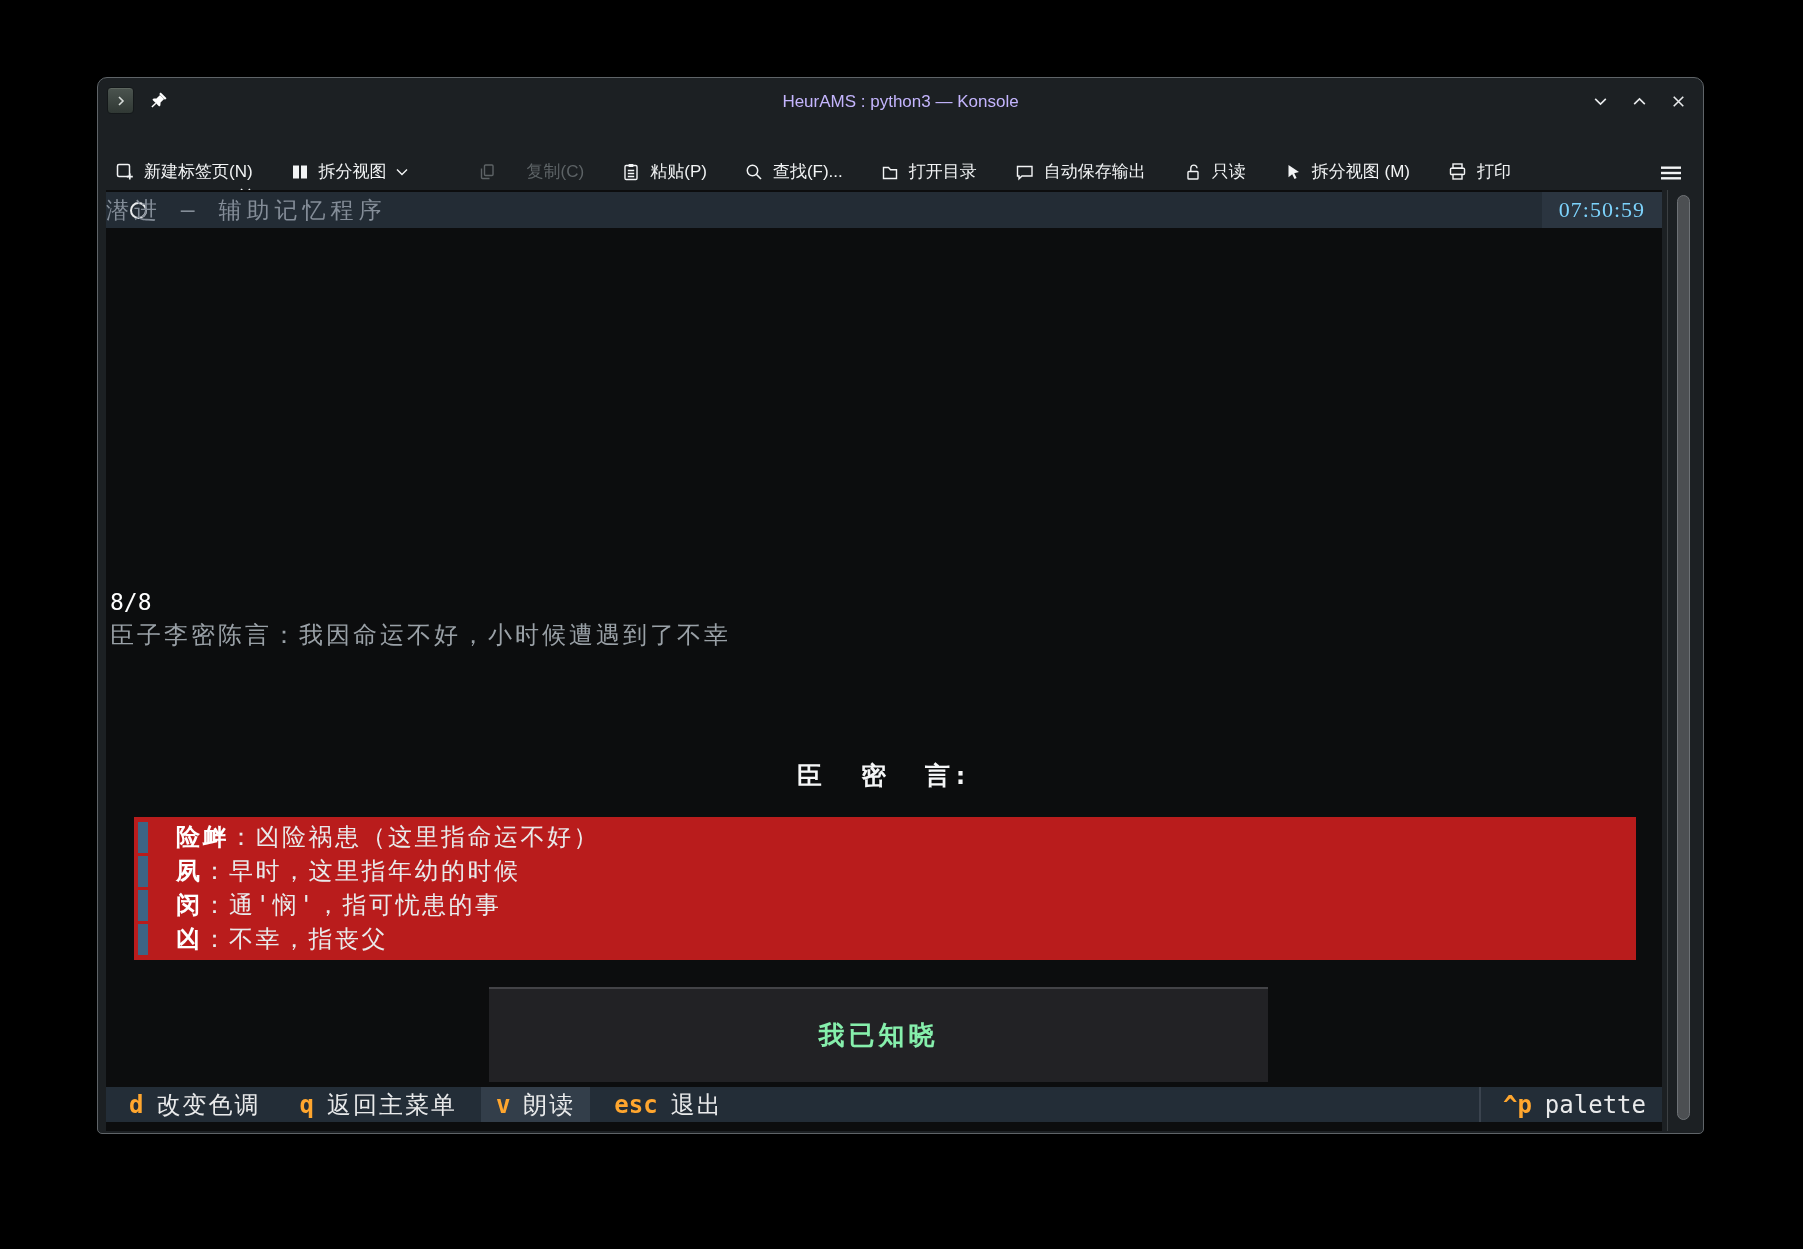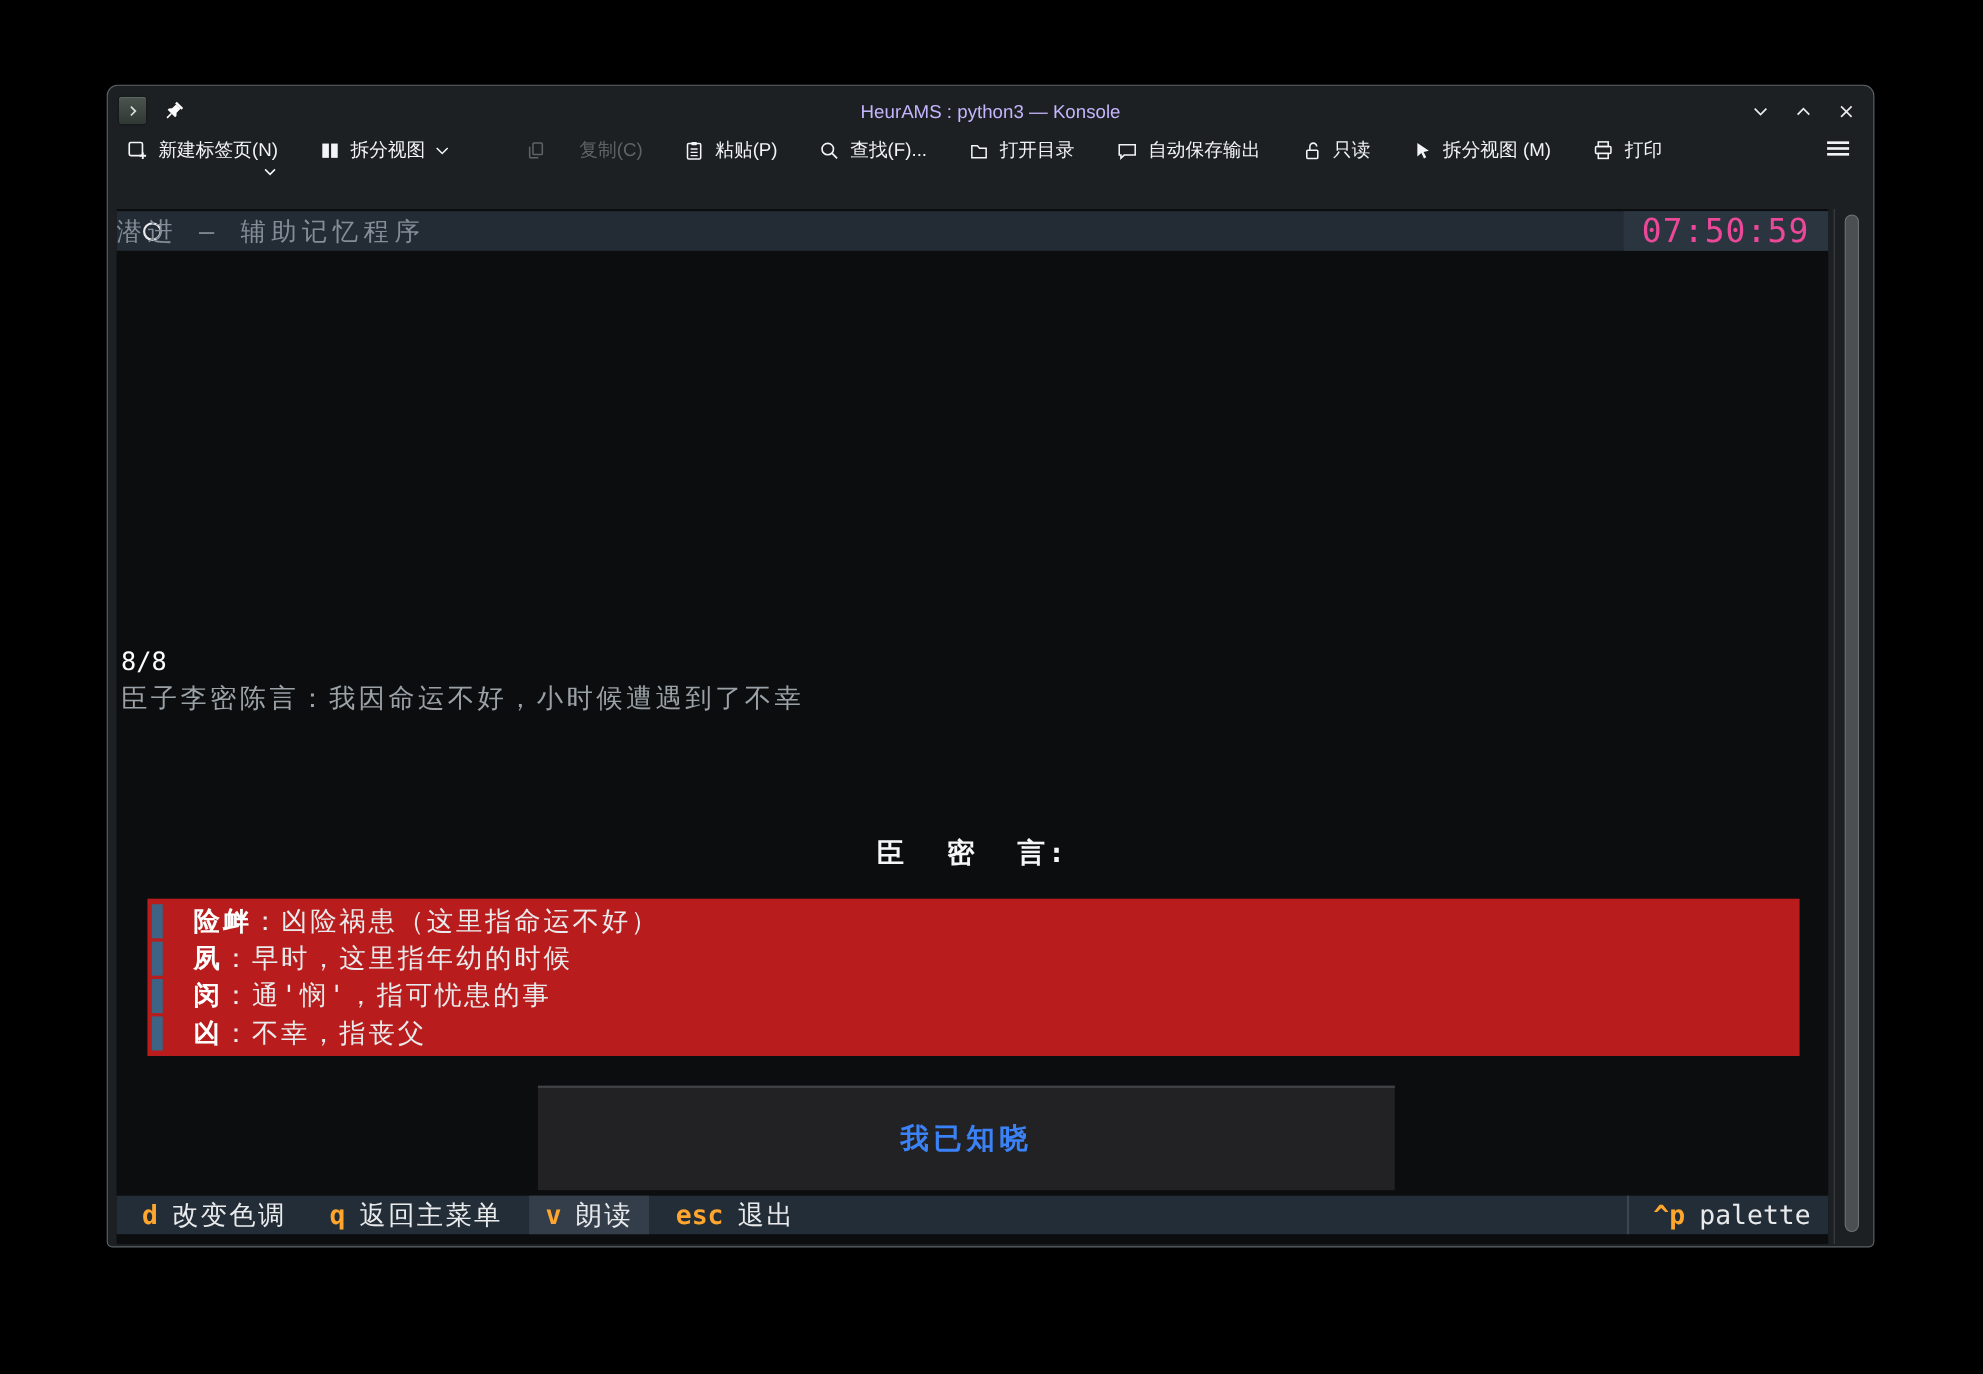--- a/index.html
+++ b/index.html
@@ -18,21 +18,21 @@
                   background:linear-gradient(#4b544f,#303834);
                   box-shadow:inset 0 1px 0 #5d665f; display:flex; align-items:center; justify-content:center; }
   .pin { position:absolute; left:48px; top:11px; }
   .win-title { position:absolute; left:0; right:0; top:0; height:47px; display:flex;
                align-items:center; justify-content:center; color:#c4b5fd; font-size:17px; }
   .win-controls { position:absolute; right:16px; top:0; height:47px; display:flex;
                   align-items:center; gap:22px; }
   .win-controls svg { display:block; }
 
   
-  .toolbar { position:relative; height:64px; display:flex; align-items:flex-start;
+  .toolbar { position:relative; height:64px; display:flex; align-items:flex-end;
              padding:0 16px 6px 16px; color:#f2f4f5; font-size:17px; }
   .tb-item { position:relative; display:flex; align-items:center; gap:9px;
              margin-right:37px; white-space:nowrap; }
   .tb-item svg { display:block; flex:none; }
   .tb-item.disabled { color:#5d6366; }
   .sub-chevron { position:absolute; right:2px; bottom:-12px; }
   .tb-gap { margin-left:32px;gap:30px; }
   .hamburger { margin-left:auto; margin-right:4px; }
 
   
@@ -45,43 +45,43 @@
   .scrollthumb { position:absolute; left:10px; top:5px; width:13px; height:925px;
                  border-radius:7px; background:#4c4f52; border:1px solid #6e7276; }
 
   .tui-header { position:absolute; left:0; top:2px; width:100%; height:36px;
                 background:#232c35; display:flex; align-items:center; }
   .tui-circle { margin-left:24px; width:17px; height:17px; border:2px solid #e8eaec;
                 border-radius:50%; flex:none; }
   .tui-title { position:absolute; left:0; width:100%; 
                color:#848d98; font-size:23px; letter-spacing:5px; }
   .tui-clock { margin-left:auto; height:100%; background:#2b3540; display:flex;
-               align-items:center; padding:0 17px; color:#ec4899; font-size:30px;
-               letter-spacing:1px; position:relative; }
+               align-items:center; padding:0 17px; color:#7dd3fc; font-size:22px;
+               letter-spacing:1px; position:relative;font-family:Liberation Serif, serif; }
 
   .progress { position:absolute; left:4px; top:399px; color:#ffffff; font-size:23px; }
   .hint { position:absolute; left:4px; top:429px; color:#9aa1a7; font-size:24px;
           letter-spacing:3px; white-space:nowrap; }
 
   .poem { position:absolute; left:0; top:491px; width:100%; text-align:center;
           color:#f5f6f7; font-size:25px; font-weight:bold; line-height:38px;
           letter-spacing:3px; white-space:pre; }
 
   .annotations { position:absolute; left:28px; top:627px; width:1502px;
                  background:#b91c1c; padding:3px 0; }
   .ann-line { position:relative; height:33px; line-height:33px; margin:1px 0;
               padding-left:42px; font-size:24px; color:#e9eaeb; letter-spacing:2.5px;
               white-space:nowrap; }
   .ann-line::before { content:""; position:absolute; left:4px; top:1px; bottom:1px;
                       width:10px; background:#3d6484; }
   .ann-term { font-weight:bold; color:#ffffff; }
 
   .confirm-btn { position:absolute; left:383px; top:797px; width:779px; height:95px;
                  background:#222225; border:none; border-top:2px solid #434347;
-                 color:#3b82f6; font-weight:bold; font-size:26px; letter-spacing:4px;
+                 color:#86efac; font-weight:bold; font-size:26px; letter-spacing:4px;
                  display:flex; align-items:center; justify-content:center;
                  font-family:"DejaVu Sans Mono", monospace; cursor:pointer; }
 
   .footer { position:absolute; left:0; top:897px; width:100%; height:35px;
             background:#232d37; display:flex; align-items:center; padding-left:8px;
             font-size:24px; color:#e9eaeb; }
   .f-item { display:flex; align-items:center; height:100%; padding:0 15px;
             margin-right:9px; letter-spacing:2px; white-space:nowrap; }
   .f-item.active { background:#333e4a; }
   .f-key { color:#ffa62e; font-weight:bold; margin-right:13px; letter-spacing:0; }

